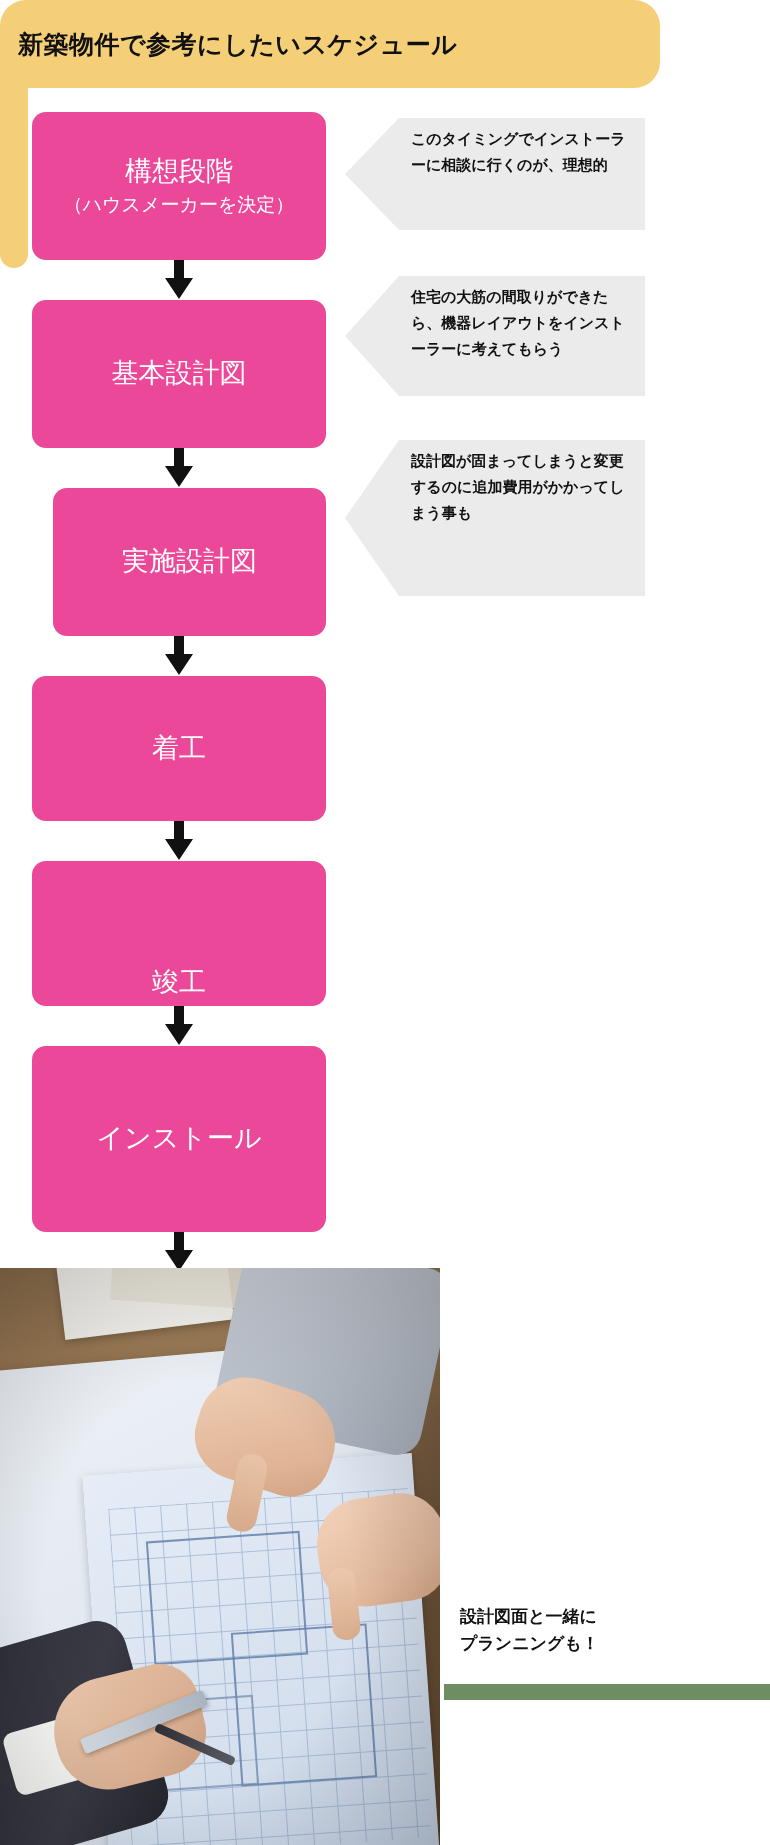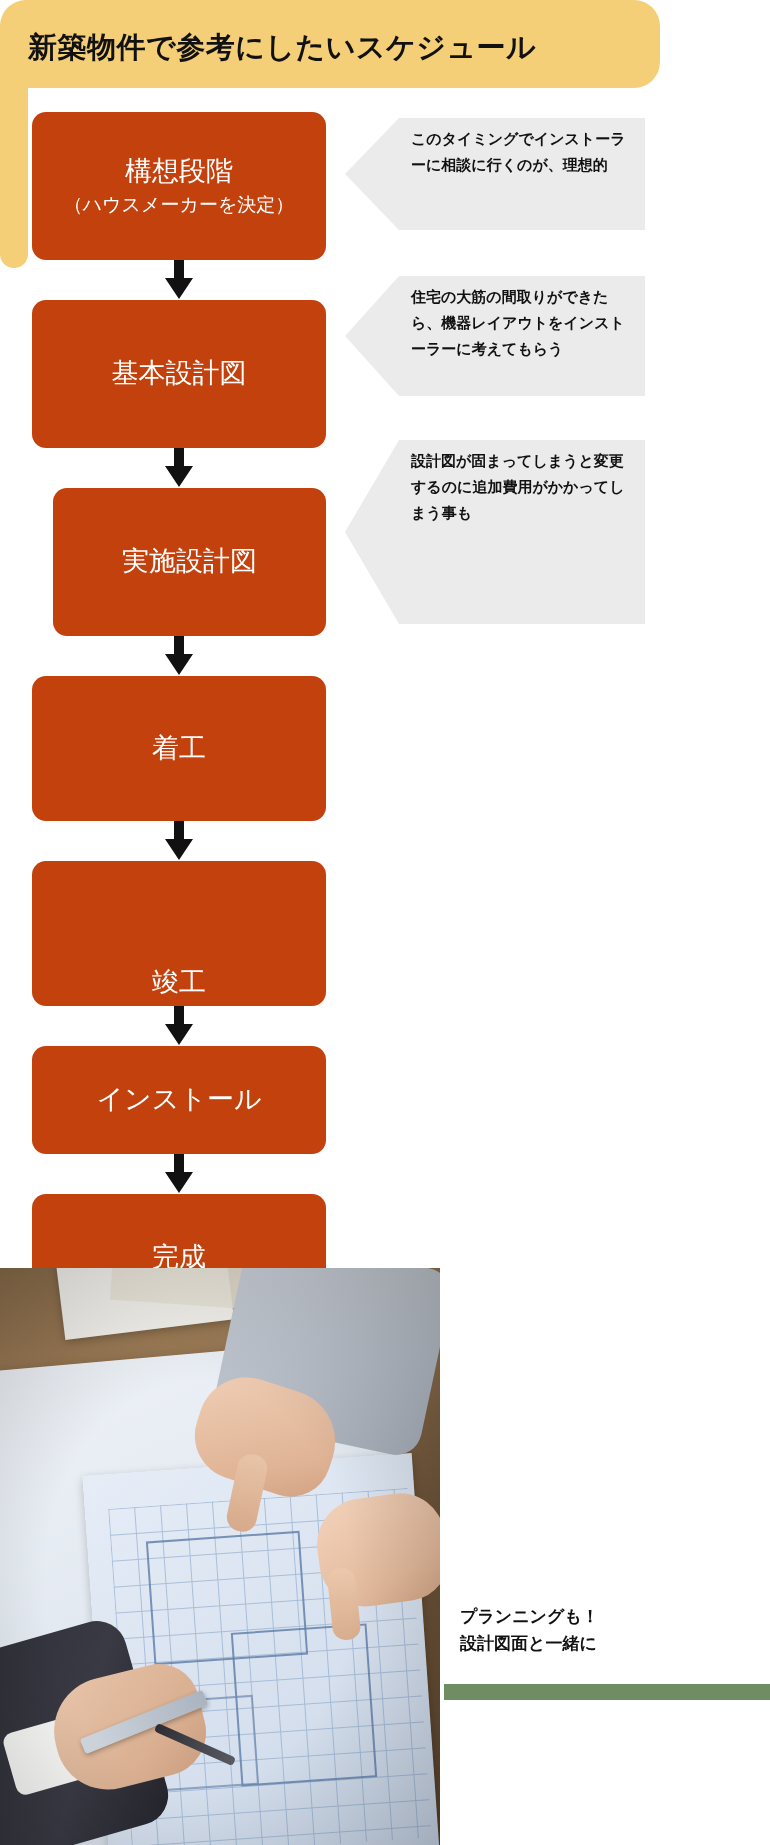--- a/index.html
+++ b/index.html
@@ -17,29 +17,29 @@
     border-bottom-right-radius:26px;
   }
   #rail{
     position:absolute;left:0;top:60px;width:28px;height:208px;
     background:#f5cf77;border-bottom-left-radius:16px;border-bottom-right-radius:16px;
   }
   #rail-mask{
     position:absolute;left:28px;top:60px;width:14px;height:208px;background:#ffffff;
   }
   #banner-title{
-    position:absolute;left:28px;top:28px;width:610px;
-    font-size:29px;font-weight:bold;color:#111111;letter-spacing:0.5px;
+    position:absolute;left:18px;top:28px;width:610px;
+    font-size:25px;font-weight:bold;color:#111111;letter-spacing:0.5px;
     white-space:nowrap;
   }
 
   
   #flow{position:absolute;left:32px;top:112px;width:294px;}
   .step{
-    position:relative;background:#c2410c;border-radius:14px;
+    position:relative;background:#ec4899;border-radius:14px;
     color:#ffffff;display:flex;flex-direction:column;
     align-items:center;justify-content:center;text-align:center;
     box-sizing:border-box;padding:6px 10px;
   }
   .step .main{font-size:27px;line-height:1.3;font-weight:400;}
   .step .sub{font-size:19px;line-height:1.45;font-weight:400;margin-top:2px;}
   .arrow{
     position:relative;height:40px;display:flex;align-items:center;justify-content:center;
   }
   .arrow svg{display:block;}
@@ -197,41 +197,41 @@
       </svg>
     </div>
     <div class="step" style="height: 145px; justify-content: flex-end;">
       <div class="main">竣工</div>
     </div>
     <div class="arrow">
       <svg width="34" height="40" viewBox="0 0 34 40">
         <path d="M12 0 h10 v18 h9 L17 39 L3 18 h9 Z" fill="#111111"></path>
       </svg>
     </div>
-    <div class="step" style="height: 108px;">
+    <div class="step" style="height: 186px;">
       <div class="main">インストール</div>
     </div>
     <div class="arrow">
       <svg width="34" height="40" viewBox="0 0 34 40">
         <path d="M12 0 h10 v18 h9 L17 39 L3 18 h9 Z" fill="#111111"></path>
       </svg>
     </div>
     <div class="step" style="height: 128px;">
       <div class="main">完成</div>
     </div>
   </div>
 
 <div id="callouts-layer">
     <div class="callout" style="left: 345px; top: 118px; width: 300px; height: 112px;">
       <div>このタイミングでインストーラーに相談に行くのが、理想的</div>
     </div>
     <div class="callout" style="left: 345px; top: 276px; width: 300px; height: 120px;">
       <div>住宅の大筋の間取りができたら、機器レイアウトをインストーラーに考えてもらう</div>
     </div>
-    <div class="callout" style="left: 345px; top: 440px; width: 300px; height: 184px;">
+    <div class="callout" style="left: 345px; top: 440px; width: 300px; height: 156px;">
       <div>設計図が固まってしまうと変更するのに追加費用がかかってしまう事も</div>
     </div>
   </div>
 
 <div id="photo">
   <div class="desk"></div>
   <div class="paper-top"></div>
   <div class="paper-top2"></div>
   <div class="paper-main"></div>
   <div class="paper-blue"></div>
@@ -246,16 +246,16 @@
   <div class="finger-r2"></div>
   <div class="hand-left-sleeve"></div>
   <div class="cuff-left"></div>
   <div class="hand-left"></div>
   <div class="scale-ruler"></div>
   <div class="pen"></div>
   <div class="vignette"></div>
 </div>
 
 <div id="caption">
+  <span class="l">設計図面と一緒に</span>
   <span class="l">プランニングも！</span>
-  <span class="l">設計図面と一緒に</span>
 </div>
 <div id="green-bar"></div>
 
 </body></html>

